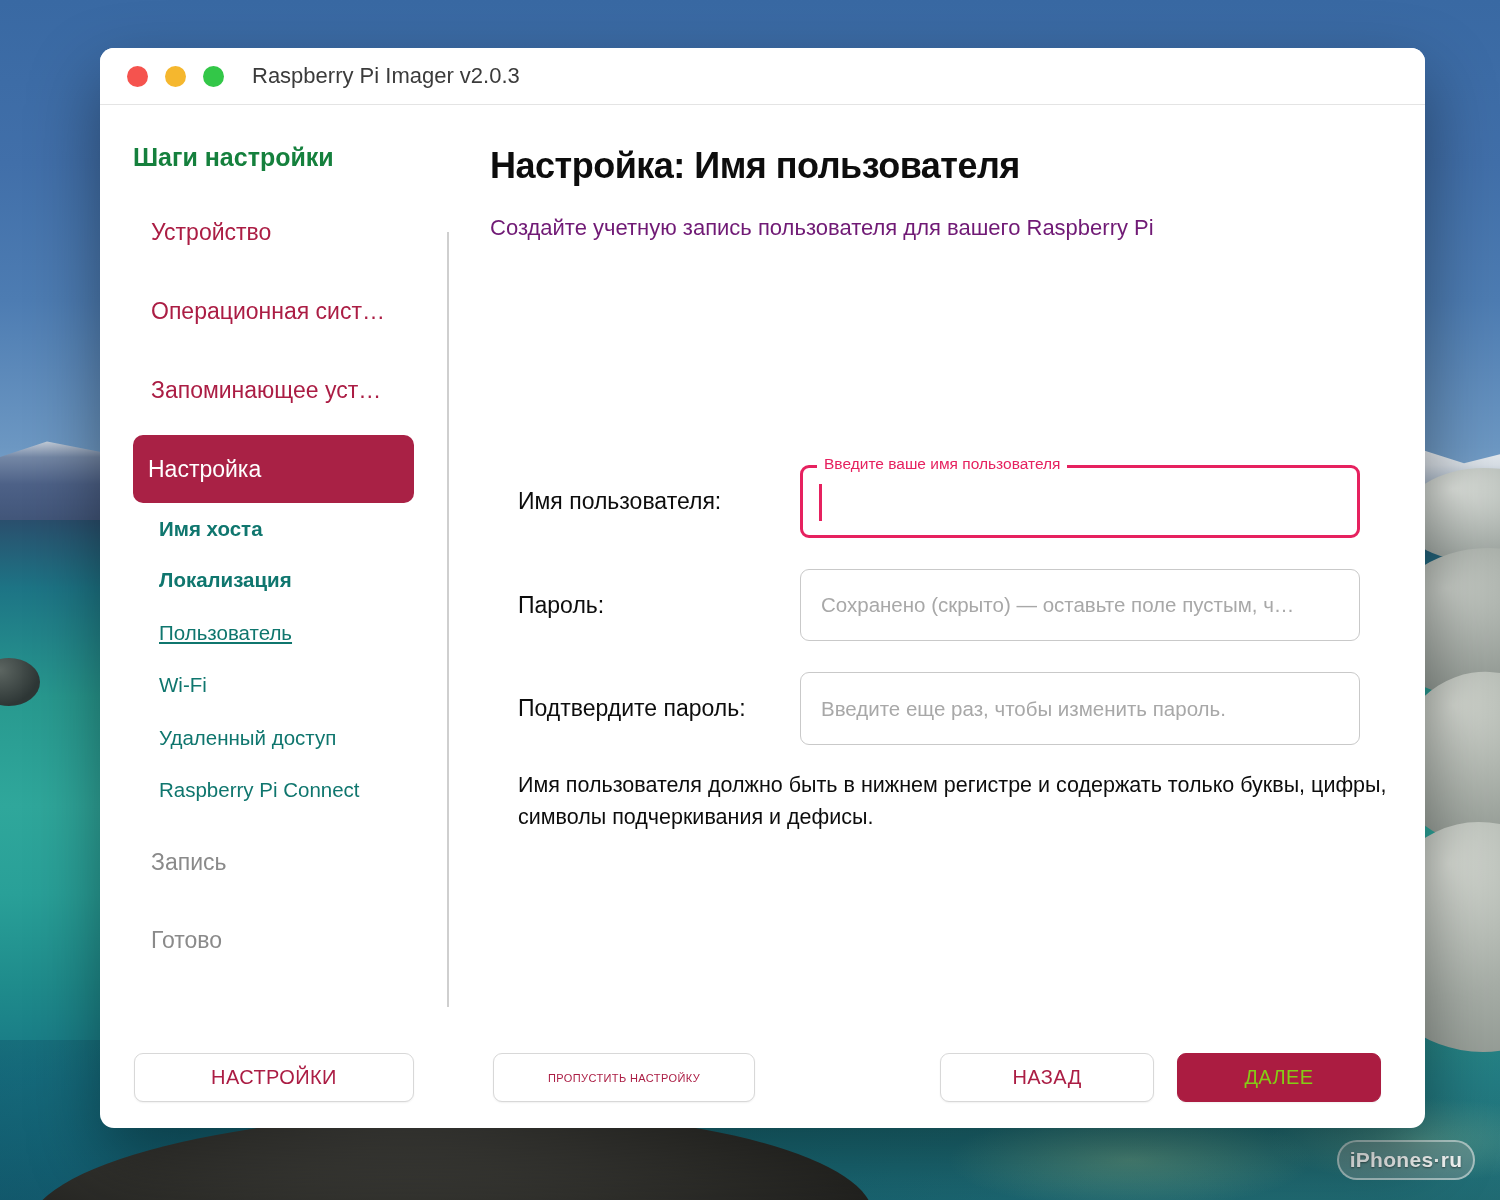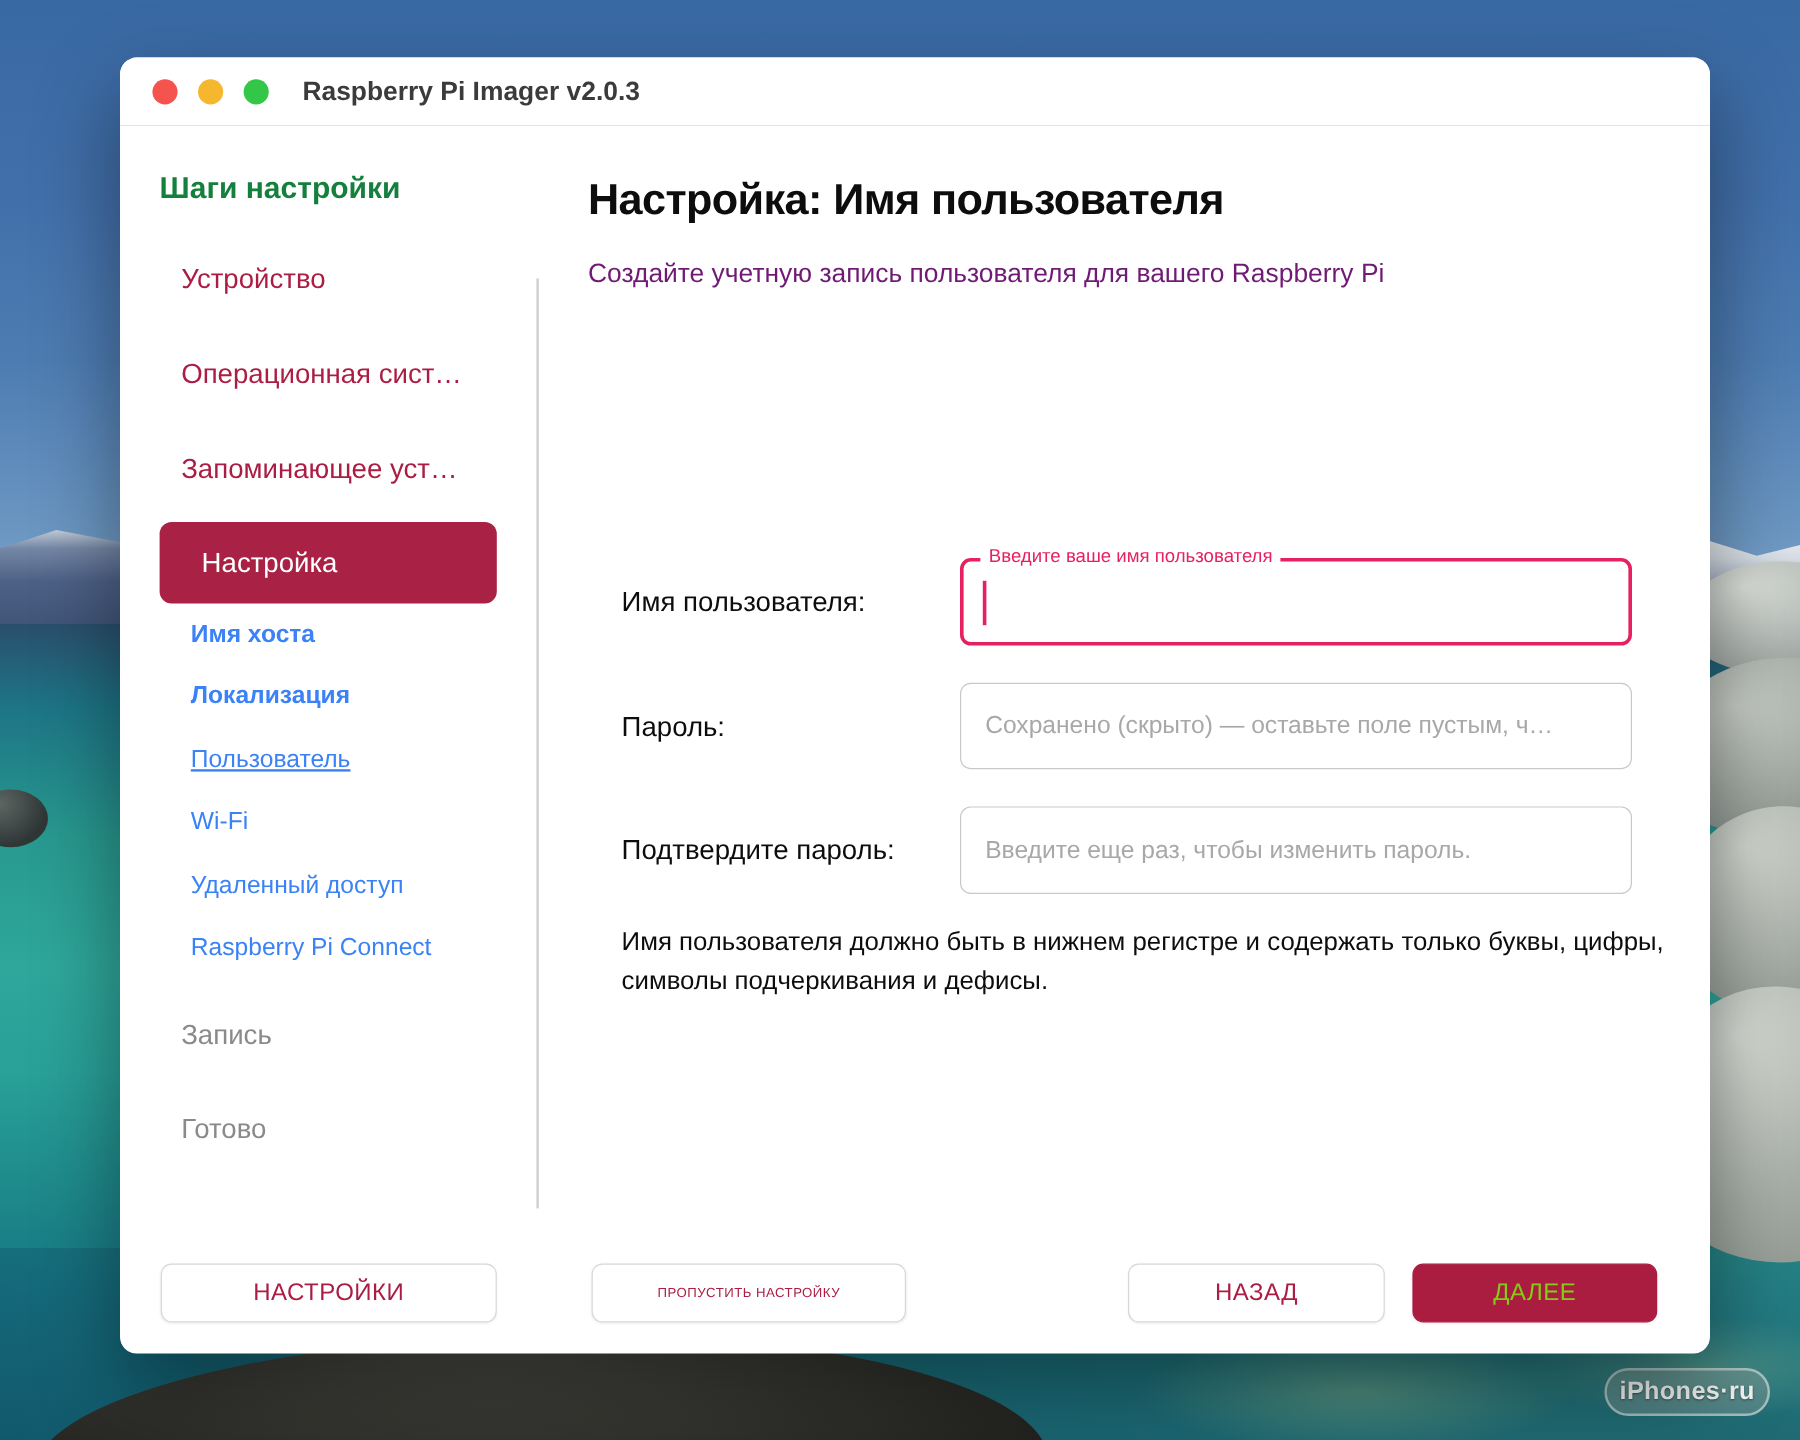--- a/index.html
+++ b/index.html
@@ -50,32 +50,32 @@
   .app-window { position:absolute; left:100px; top:48px; width:1325px; height:1080px;
     background:#ffffff; border-radius:14px; box-shadow:0 30px 70px rgba(0,0,0,.40); }
   .titlebar { position:absolute; left:0; top:0; width:100%; height:57px;
     border-bottom:1px solid #e4e4e4; border-radius:14px 14px 0 0; background:#ffffff;
     display:flex; align-items:center; }
   .lights { display:flex; gap:17px; margin-left:27px; }
   .light { width:21px; height:21px; border-radius:50%; }
   .light.red { background:#f5534e; }
   .light.yellow { background:#f5b72e; }
   .light.green { background:#33c748; }
-  .win-title { margin-left:28px; font-size:22px; font-weight:bold; color:#3b3b3b; }
+  .win-title { margin-left:28px; font-size:22px; font-weight:normal; color:#3b3b3b; }
 
   .win-body { position:absolute; left:0; top:57px; right:0; bottom:0; }
 
   
   .sb-heading { position:absolute; left:33px; top:38px; font-size:25px; font-weight:bold; color:#15803d; }
   .sb-item { position:absolute; left:51px; font-size:23px; color:#ab1d44; cursor:pointer; white-space:nowrap; }
   .sb-item.disabled { color:#8a8a8a; cursor:default; }
   .sb-pill { position:absolute; left:33px; top:330px; width:281px; height:68px;
     background:#a92145; border-radius:10px; display:flex; align-items:center;
-    padding-left:35px; color:#ffffff; font-size:23px; cursor:pointer; }
-  .sb-sub { position:absolute; left:59px; font-size:20.5px; color:#3b82f6; cursor:pointer; white-space:nowrap; }
+    padding-left:15px; color:#ffffff; font-size:23px; cursor:pointer; }
+  .sb-sub { position:absolute; left:59px; font-size:20.5px; color:#0f766e; cursor:pointer; white-space:nowrap; }
   .sb-sub.bold { font-weight:bold; }
   .sb-sub.current { text-decoration:underline; }
   .sb-divider { position:absolute; left:347px; top:127px; width:1.5px; height:775px; background:#cfcfcf; }
 
   
   .page-title { position:absolute; left:390px; top:40px; font-size:36px; font-weight:bold;
     color:#0d0d0d; letter-spacing:-.5px; white-space:nowrap;text-align:right; }
   .page-subtitle { position:absolute; left:390px; top:110px; font-size:22px; color:#701a75; white-space:nowrap; }
 
   .form-label { position:absolute; left:418px; font-size:23px; color:#0d0d0d;

